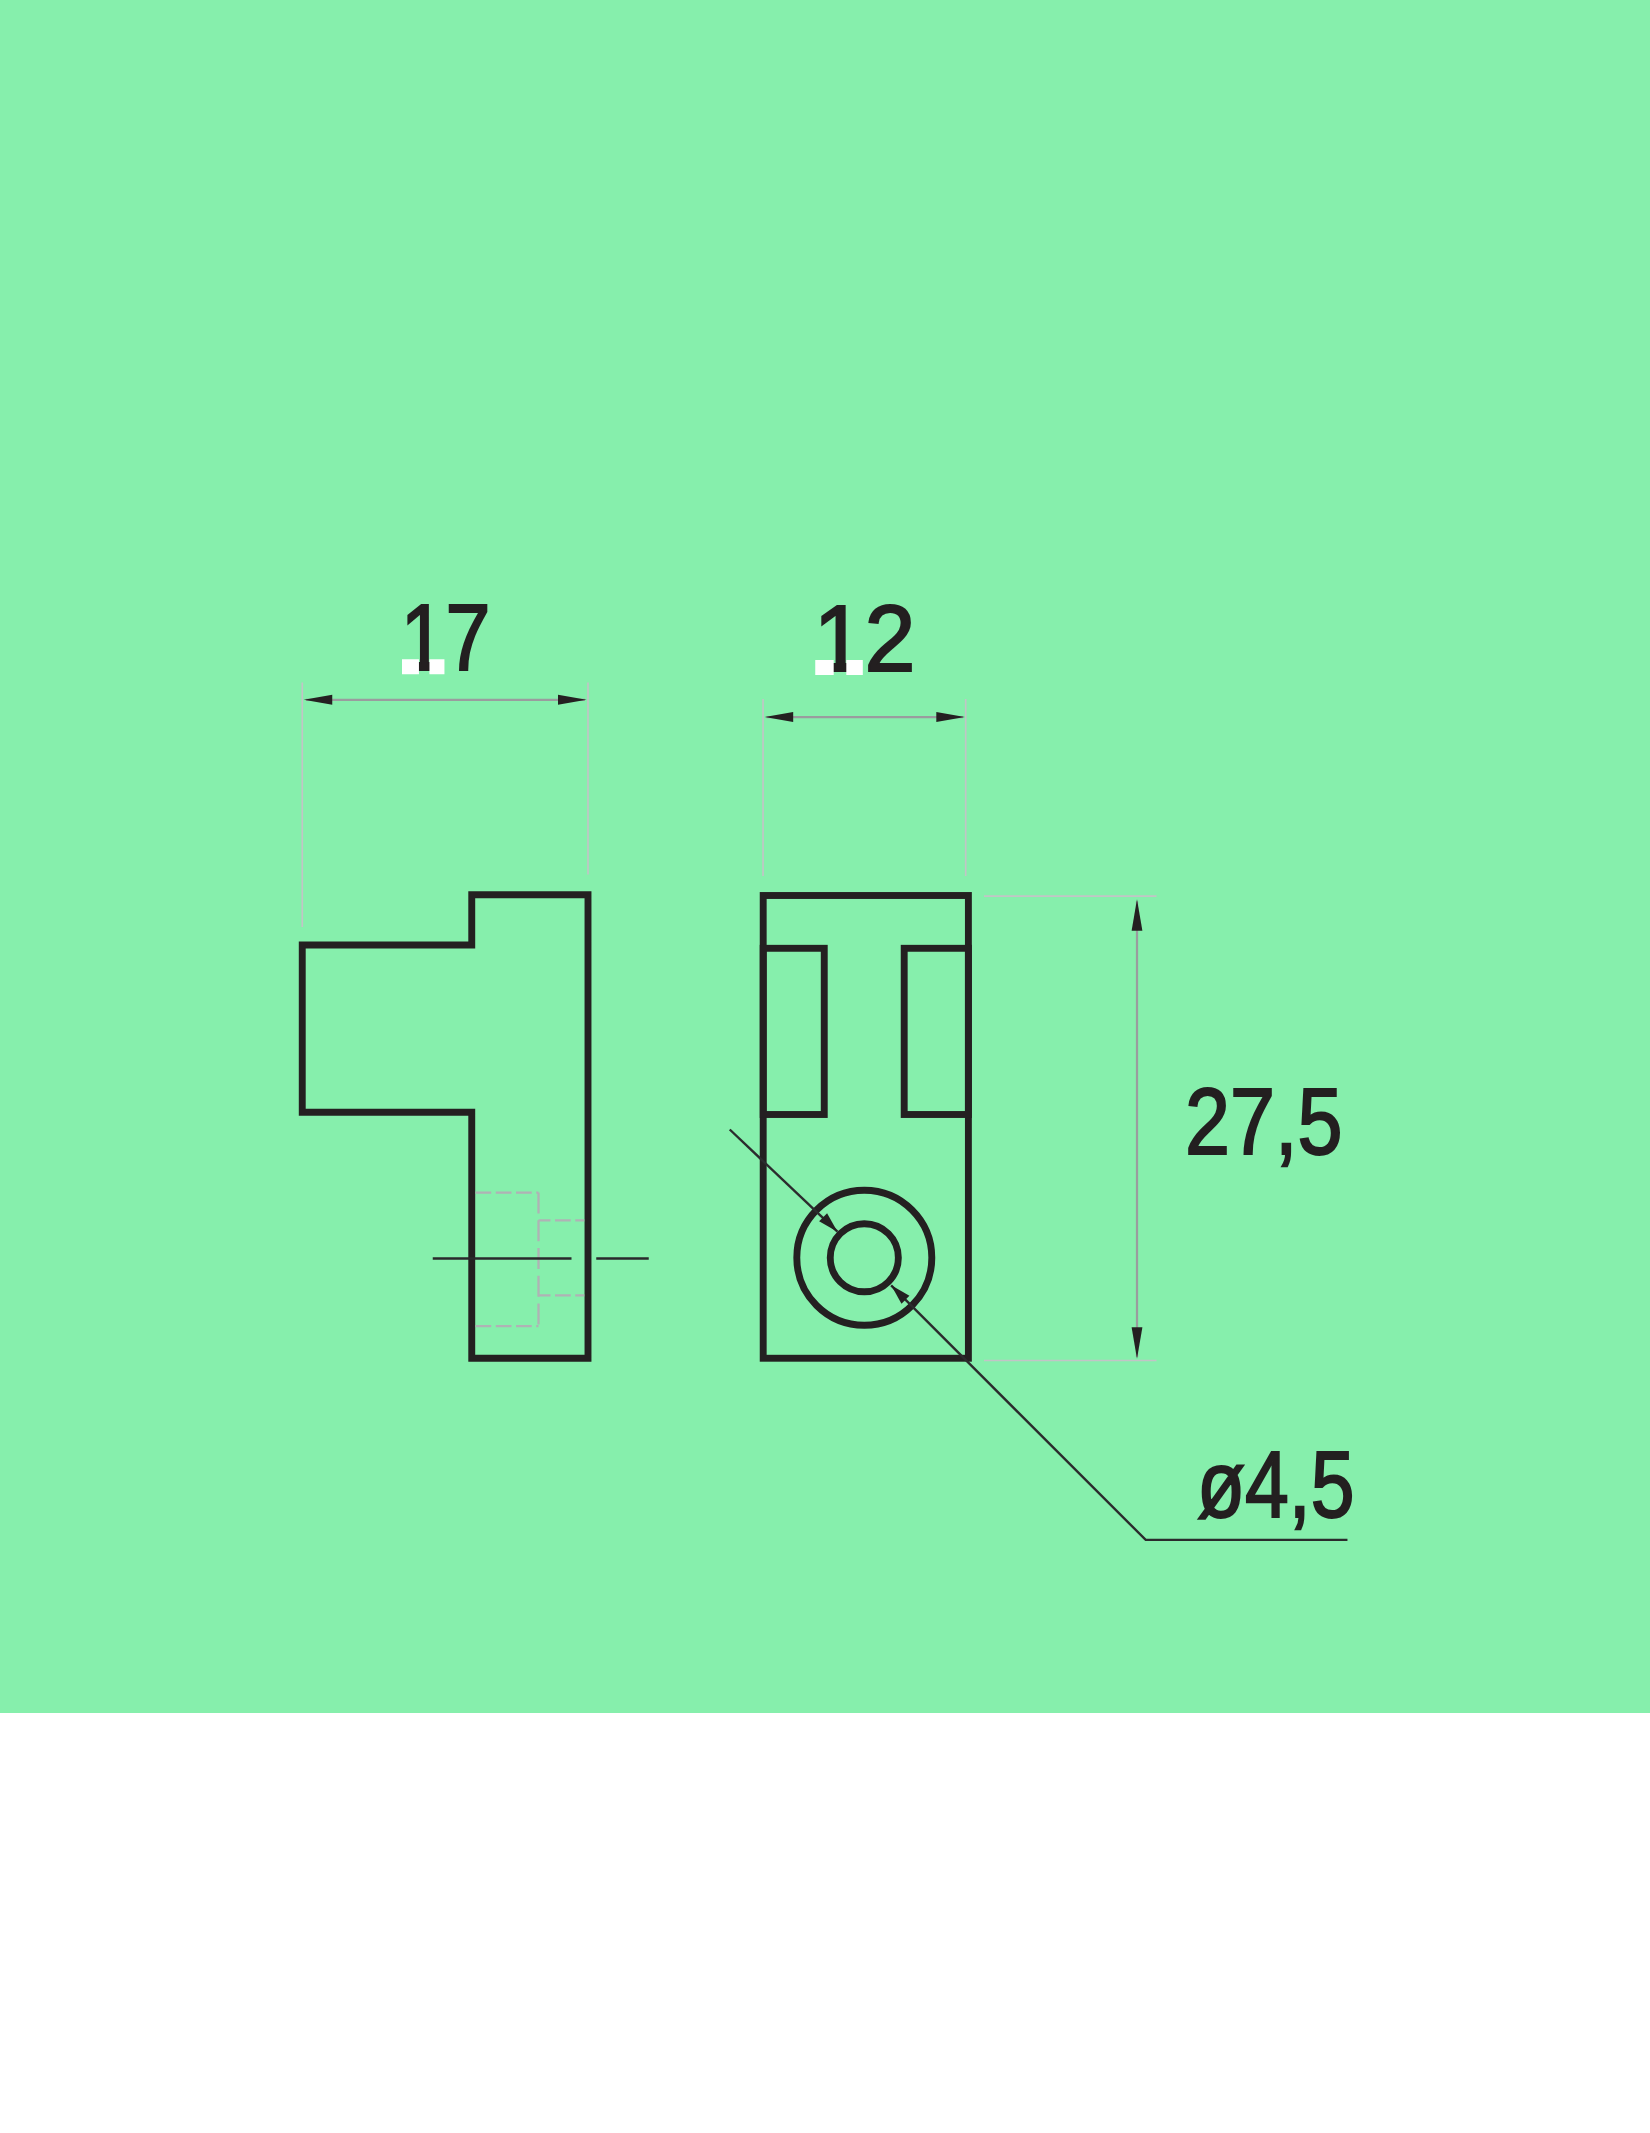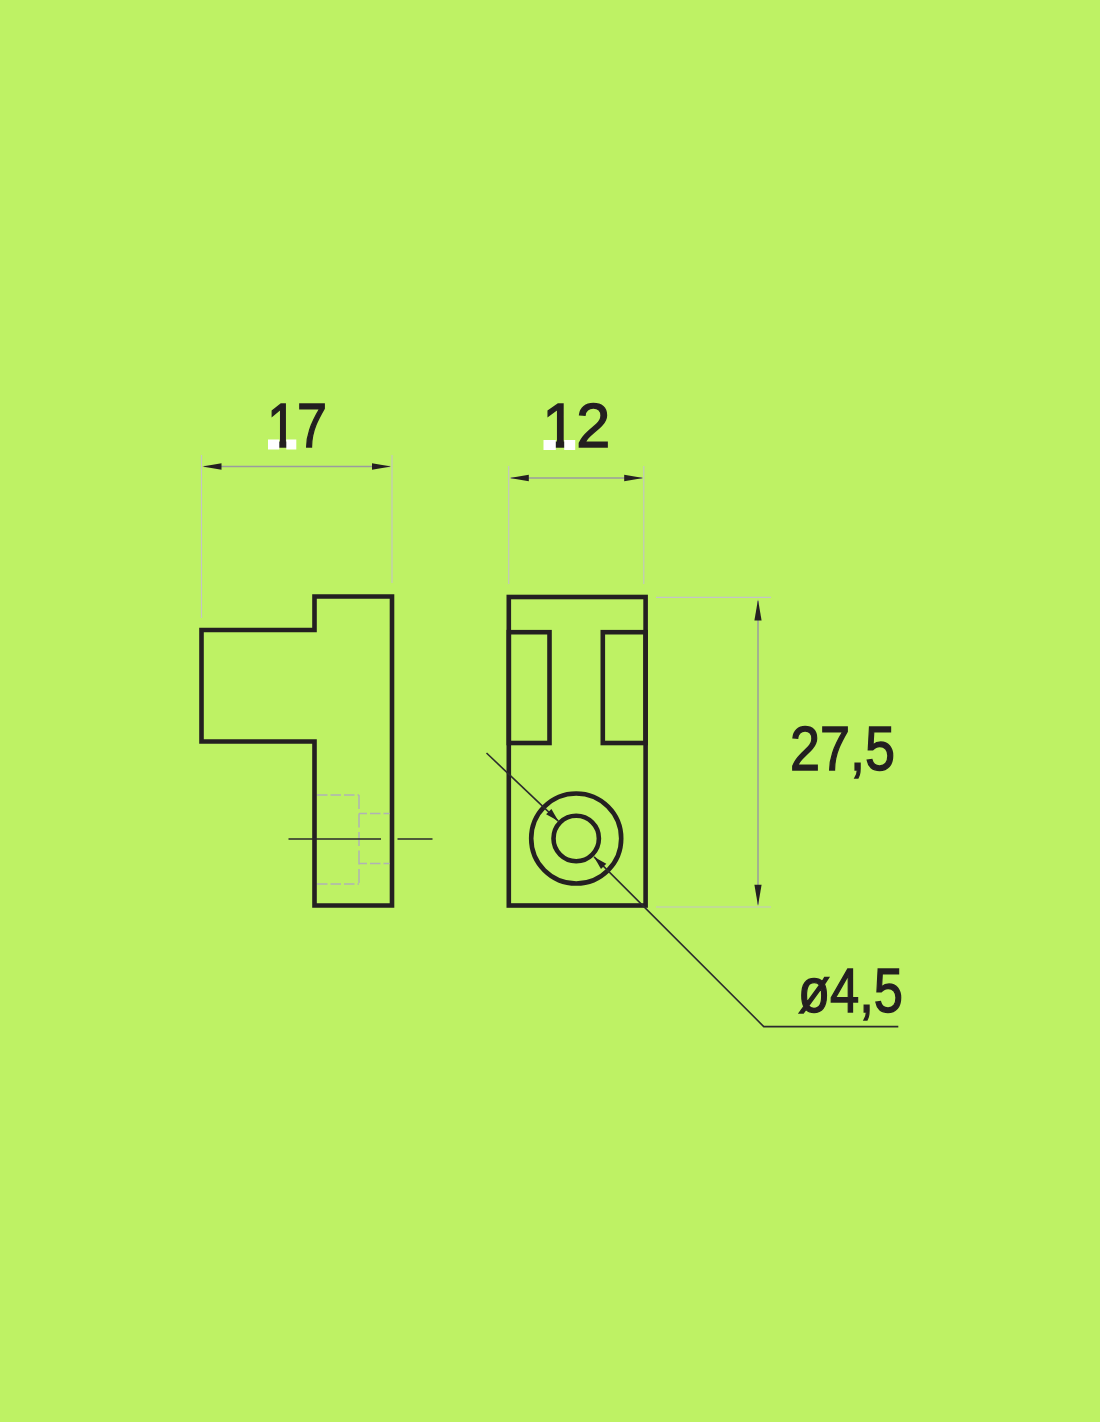--- a/index.html
+++ b/index.html
@@ -1,16 +1,16 @@
 <!DOCTYPE html>
 <html><head>
 <meta charset="utf-8">
 <style>
   html,body{margin:0;padding:0;background:#ffffff;}
-  .page{width:1100px;height:1422px;position:relative;background:#bef264;overflow:hidden;}
+  .page{width:1100px;height:1142px;position:relative;background:#86efac;overflow:hidden;}
   text{font-family:"Liberation Sans",sans-serif;fill:#231f20;stroke:#231f20;stroke-width:1.4px;}
 </style>
 </head>
 <body>
 <div class="page">
 <svg width="1100" height="1422" viewBox="0 0 1100 1422">
 
   <g>
     <path d="M201.5,630 L314.5,630 L314.5,596.5 L392,596.5 L392,905.5 L314.5,905.5 L314.5,741.5 L201.5,741.5 Z" fill="none" stroke="#242021" stroke-width="4.6" stroke-linejoin="miter"></path>
   </g>

